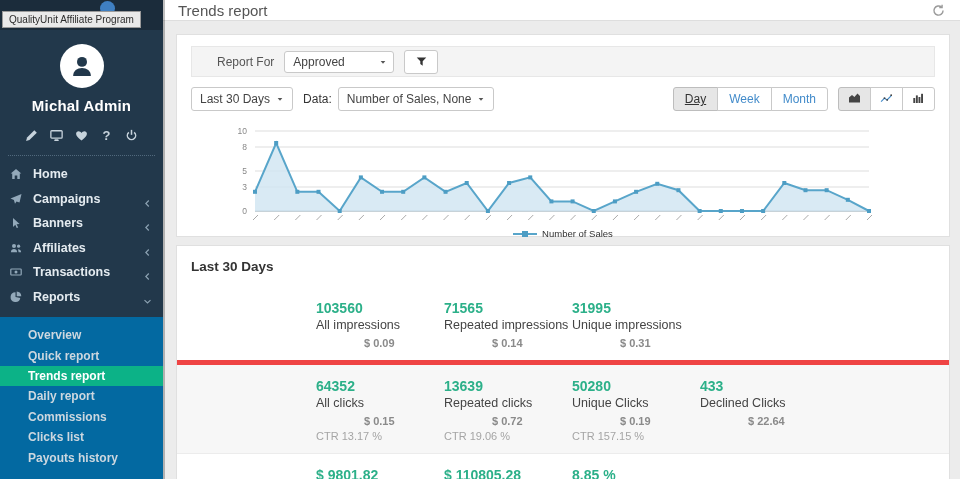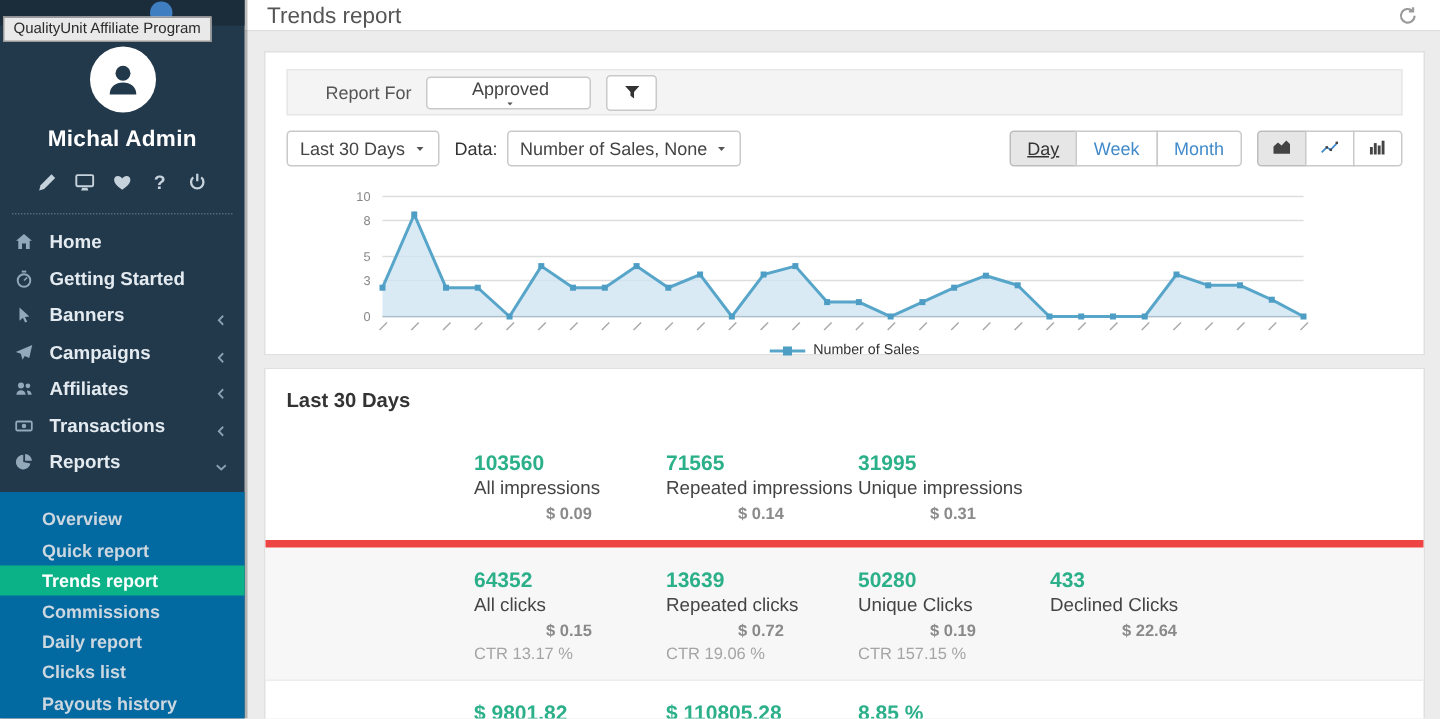--- a/index.html
+++ b/index.html
@@ -47,21 +47,21 @@
   .refresh-btn svg { width:13px; height:13px; }
   .content { padding:13px 10px 0 13px; }
 
   .card { background:#fff; border:1px solid #e0e0e0; }
   .card1 { padding:11px 14px 0 14px; height:203px; }
 
   .filterbar { background:#f4f4f4; border:1px solid #e7e7e7; height:31px; display:flex; align-items:center;
                padding:0 25px; }
   .fb-label { font-size:12px; color:#555; margin-right:10px; }
   .select-box { background:#fff; border:1px solid #c9c9c9; border-radius:3px; height:22px; width:110px;
-                display:flex; align-items:center; font-size:12px; color:#444; padding:0 6px 0 8px; cursor:pointer;flex-direction:column; }
+                display:flex; align-items:center; font-size:12px; color:#444; padding:0 6px 0 8px; cursor:pointer; }
   .select-box .sel-text { flex:1; }
   .caret { width:8px; height:8px; fill:#555; }
   .filter-btn { background:#fff; border:1px solid #c9c9c9; border-radius:3px; width:34px; height:24px;
                 margin-left:10px; display:flex; align-items:center; justify-content:center; cursor:pointer; }
   .filter-btn svg { width:11px; height:11px; fill:#333; }
 
   .controls { display:flex; align-items:center; margin-top:10px; }
   .btn { background:#fff; border:1px solid #c9c9c9; border-radius:3px; height:24px; display:flex;
          align-items:center; font-size:12px; color:#444; padding:0 8px; cursor:pointer; }
   .btn .caret { margin-left:6px; }
@@ -145,52 +145,42 @@
           <span class="nicon">
             <svg viewBox="0 0 12 12">
               <path d="M6 1l5.3 4.5H9.8V11H7.3V7.4H4.7V11H2.2V5.5H.7z"></path>
             </svg>
           </span>
           <span class="nlabel">Home</span>
         </div>
         <div class="nav-item">
           <span class="nicon">
             <svg viewBox="0 0 12 12">
-              <path d="M4.5 0.4h3v1.3h-3z"></path>
-              <circle cx="6" cy="7" r="4.2" fill="none" stroke="currentColor" stroke-width="1.3"></circle>
-              <path d="M6 7L8.1 5" stroke="currentColor" stroke-width="1.1" fill="none"></path>
-            </svg>
-          </span>
-          <span class="nlabel">Getting Started</span>
+              <path d="M11.5 1L.5 5.6l3.4 1.3L5 10.8l1.5-2.4 3 1.2z"></path>
+            </svg>
+          </span>
+          <span class="nlabel">Campaigns</span>
+          <span class="nchev"><svg viewBox="0 0 12 12" fill="none" stroke="currentColor" stroke-width="1.6">
+              <path d="M7.7 2L3.8 6l3.9 4"></path>
+            </svg></span>
         </div>
         <div class="nav-item">
           <span class="nicon">
             <svg viewBox="0 0 12 12">
               <path d="M3 1l6.6 6-3 .3 1.6 3.2-1.5.5-1.4-3.2L3 9.9z"></path>
             </svg>
           </span>
           <span class="nlabel">Banners</span>
           <span class="nchev"><svg viewBox="0 0 12 12" fill="none" stroke="currentColor" stroke-width="1.6">
               <path d="M7.7 2L3.8 6l3.9 4"></path>
             </svg></span>
         </div>
         <div class="nav-item">
           <span class="nicon">
             <svg viewBox="0 0 12 12">
-              <path d="M11.5 1L.5 5.6l3.4 1.3L5 10.8l1.5-2.4 3 1.2z"></path>
-            </svg>
-          </span>
-          <span class="nlabel">Campaigns</span>
-          <span class="nchev"><svg viewBox="0 0 12 12" fill="none" stroke="currentColor" stroke-width="1.6">
-              <path d="M7.7 2L3.8 6l3.9 4"></path>
-            </svg></span>
-        </div>
-        <div class="nav-item">
-          <span class="nicon">
-            <svg viewBox="0 0 12 12">
               <circle cx="4" cy="4" r="2"></circle>
               <path d="M.9 10.2c0-2 1.4-3.1 3.1-3.1s3.1 1.1 3.1 3.1z"></path>
               <circle cx="8.6" cy="4.2" r="1.6"></circle>
               <path d="M8 7.3c1.8 0 3.1 1 3.1 2.9H8.6z"></path>
             </svg>
           </span>
           <span class="nlabel">Affiliates</span>
           <span class="nchev"><svg viewBox="0 0 12 12" fill="none" stroke="currentColor" stroke-width="1.6">
               <path d="M7.7 2L3.8 6l3.9 4"></path>
             </svg></span>
@@ -217,22 +207,22 @@
           <span class="nlabel">Reports</span>
           <span class="nchev"><svg viewBox="0 0 12 12" fill="none" stroke="currentColor" stroke-width="1.6">
               <path d="M2 4.2L6 8l4-3.8"></path>
             </svg></span>
         </div>
       </div>
     <div class="sb-sub">
         <div class="sub-item">Overview</div>
         <div class="sub-item">Quick report</div>
         <div class="sub-item active">Trends report</div>
+        <div class="sub-item">Daily report</div>
         <div class="sub-item">Commissions</div>
-        <div class="sub-item">Daily report</div>
         <div class="sub-item">Clicks list</div>
         <div class="sub-item">Payouts history</div>
       </div>
   </div>
 
   <div class="main">
     <div class="topbar">
       <div class="page-title">Trends report</div>
       <div class="spacer"></div>
       <div class="refresh-btn">

